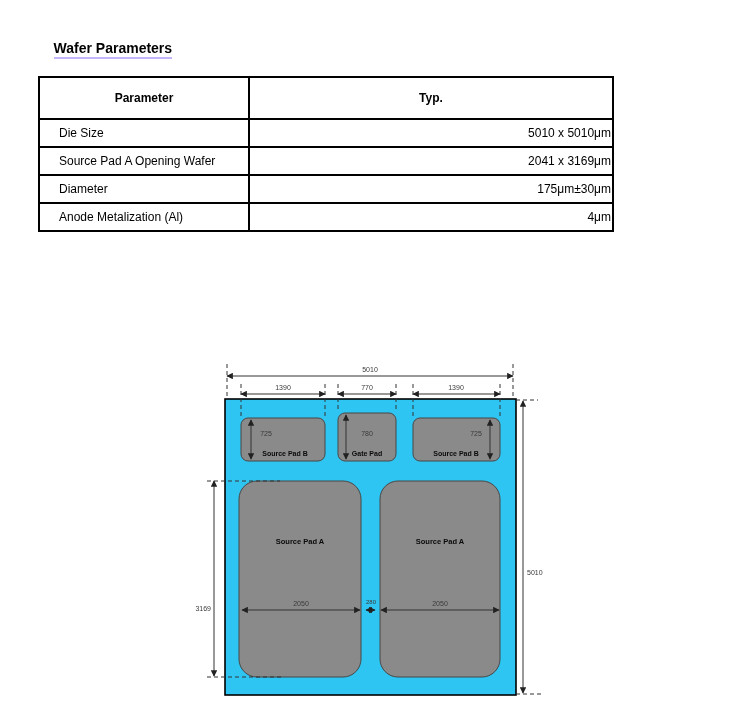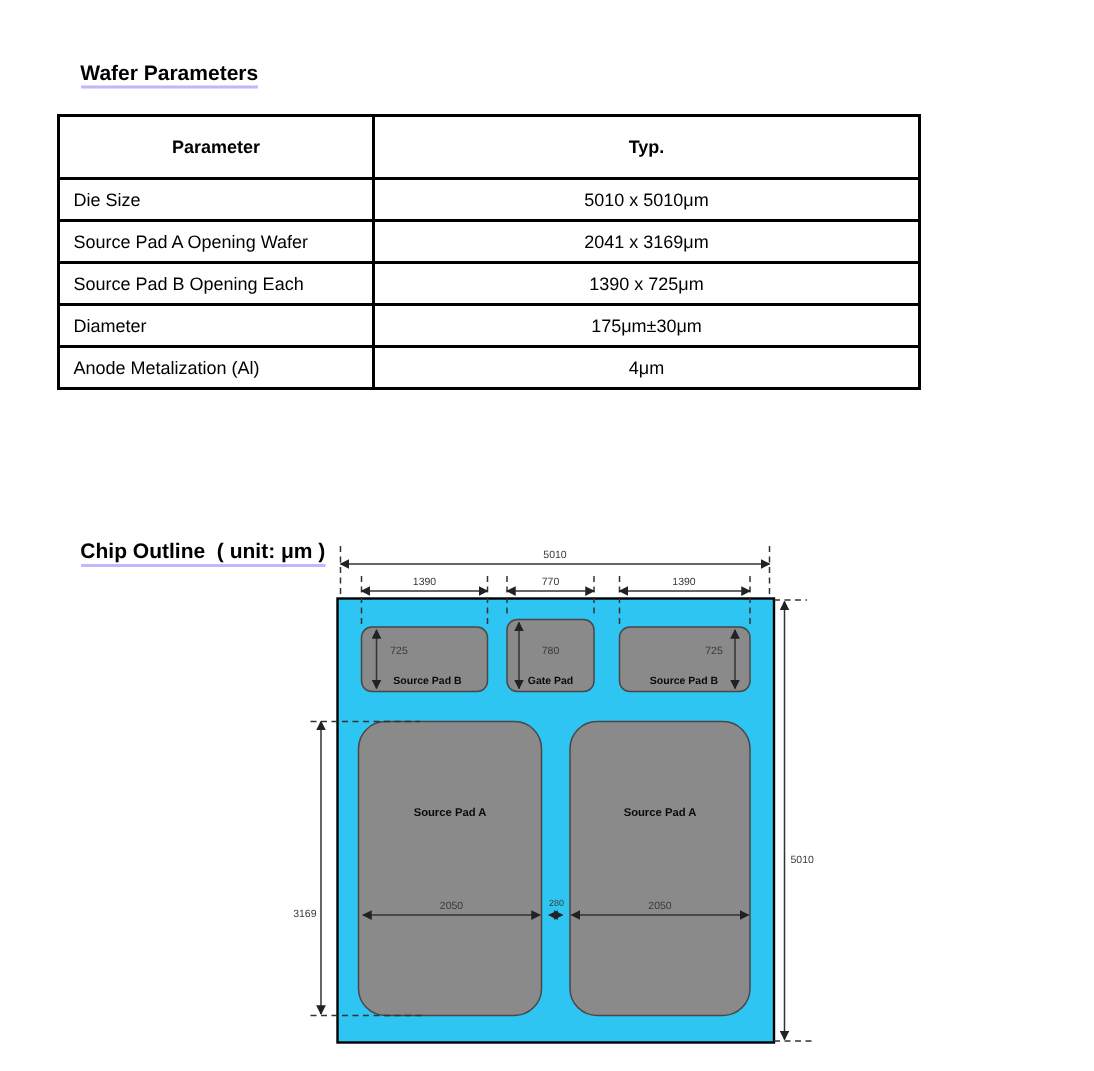--- a/index.html
+++ b/index.html
@@ -6,22 +6,22 @@
   body{font-family:"Liberation Sans",sans-serif;color:#000;}
   .page{position:relative;width:729px;height:714px;background:#fff;overflow:hidden;}
   .heading{position:absolute;left:38px;font-size:14px;font-weight:bold;white-space:pre;}
   .heading span{border-bottom:2px solid #c4b5fd;padding-bottom:1px;display:inline-block;}
   #h-wafer{top:24px;}
   #h-chip{top:343px;}
   table.params{position:absolute;left:38px;top:66px;width:576px;border-collapse:collapse;table-layout:fixed;margin-top:10px;}
   table.params td,table.params th{border:2px solid #000;font-size:12px;overflow:hidden;}
   table.params th{height:38px;font-weight:bold;text-align:center;}
   table.params td{height:24px;}
-  td.pcol{text-align:left;padding-left:9px;width:206px;}
-  td.vcol,th.vcol{text-align:center;}
+  td.pcol{text-align:left;padding-left:19px;width:206px;}
+  td.vcol,th.vcol{text-align:right;}
   th.pcol{width:206px;}
   .diagram{position:absolute;left:185px;top:360px;width:375px;height:350px;}
   svg text{font-family:"Liberation Sans",sans-serif;}
   .dimtxt{font-size:7px;fill:#3a3a3a;}
   .dimtxt-s{font-size:6px;fill:#3a3a3a;}
   .padtxt{font-size:7px;font-weight:bold;fill:#0a0a0a;}
   .padtxtA{font-size:7.5px;font-weight:bold;fill:#0a0a0a;}
   .dline{stroke:#333;stroke-width:1;fill:none;}
   .dashl{stroke:#333;stroke-width:1;fill:none;stroke-dasharray:4,3;}
 </style>
@@ -42,37 +42,30 @@
     </tr>
     <tr>
       <td class="pcol">Die Size</td>
       <td class="vcol">5010 x 5010μm</td>
     </tr>
     <tr>
       <td class="pcol">Source Pad A Opening Wafer</td>
       <td class="vcol">2041 x 3169μm</td>
     </tr>
     <tr>
-      <td class="pcol">Source Pad B Opening Each</td>
-      <td class="vcol">1390 x 725μm</td>
-    </tr>
-    <tr>
       <td class="pcol">Diameter</td>
       <td class="vcol">175μm±30μm</td>
     </tr>
     <tr>
       <td class="pcol">Anode Metalization (Al)</td>
       <td class="vcol">4μm</td>
     </tr>
   </tbody>
     </table>
 
-  <div class="heading" id="h-chip">
-    <span>Chip Outline  ( unit: μm )</span>
-  </div>
 
   <svg class="diagram" viewBox="0 0 375 350" xmlns="http://www.w3.org/2000/svg">
     <defs>
       <marker id="arr" viewBox="0 0 10 10" refX="9" refY="5" markerWidth="6.5" markerHeight="6.5" orient="auto-start-reverse">
           <path d="M0,0L10,5L0,10z" fill="#222"></path>
         </marker>
     </defs>
 
     <rect x="40" y="39" width="291" height="296" fill="#2FC5F2" stroke="#000" stroke-width="1.6"></rect>
 

